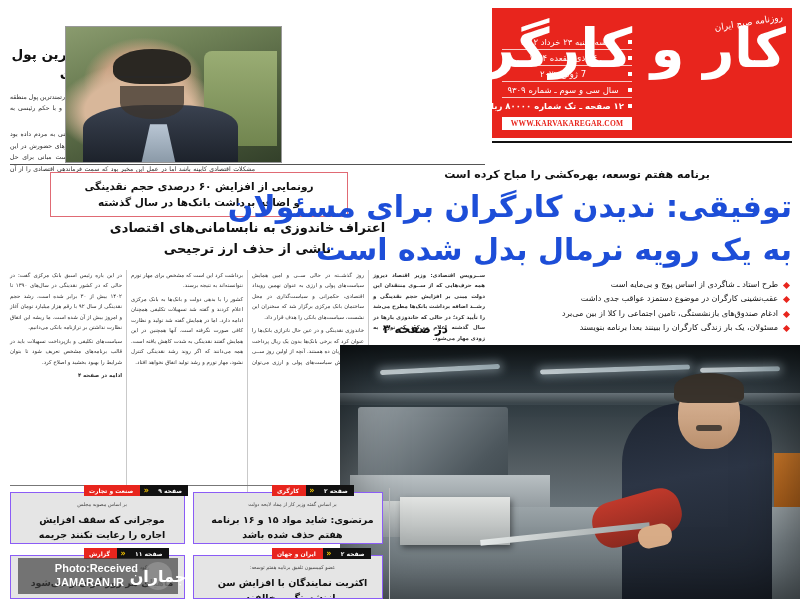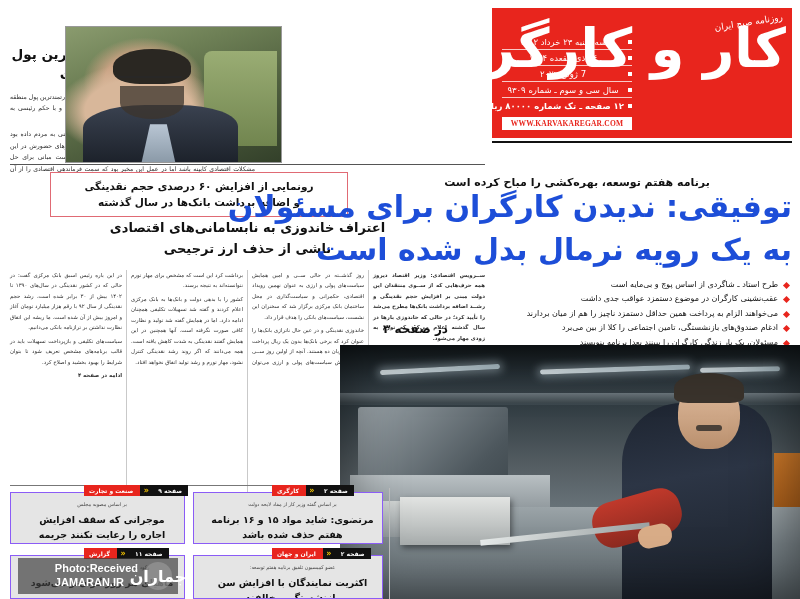--- a/index.html
+++ b/index.html
@@ -116,21 +116,21 @@
     column-count:4;column-gap:9px;column-rule:1px solid #c9c9c9;
     font-size:5.4px;line-height:1.95;text-align:justify;color:#2e2e2e;
     height:222px;
   }
   .lm-cols p{margin:0 0 3px 0;}
   .lm-lead{font-weight:bold;}
   .lm-rule{position:absolute;left:10px;top:485px;width:475px;height:1px;background:#777;}
 
   
   .over-line{
-    position:absolute;right:8px;top:176px;width:430px;
+    position:absolute;right:8px;top:168px;width:430px;
     text-align:center;font-size:11px;color:#111;font-weight:600;
   }
   .mainhead{
     position:absolute;right:8px;top:186px;width:432px;text-align:center;
   }
   .mainhead .h1{
     font-size:30px;font-weight:bold;color:#1d4ed8;line-height:1.42;
     letter-spacing:-.3px;white-space:nowrap;
   }
   .bullets{
@@ -369,21 +369,20 @@
   <div class="over-line">برنامه هفتم توسعه، بهره‌کشی را مباح کرده است</div>
   <div class="mainhead">
     <div class="h1">توفیقی: ندیدن کارگران برای مسئولان</div>
     <div class="h1">به یک رویه نرمال بدل شده است</div>
   </div>
 
   <div class="bullets">
     <ul>
       <li>طرح استاد ـ شاگردی از اساس پوچ و بی‌مایه است</li>
       <li>عقب‌نشینی کارگران در موضوع دستمزد عواقب جدی داشت</li>
-      <li>می‌خواهند الزام به پرداخت همین حداقل دستمزد ناچیز را هم از میان بردارند</li>
       <li>ادغام صندوق‌های بازنشستگی، تامین اجتماعی را کلا از بین می‌برد</li>
       <li>مسئولان، یک بار زندگی کارگران را ببینند بعدا برنامه بنویسند</li>
     </ul>
   </div>
   <div class="page-ref">در صفحه ۳</div>
 
   <div class="bigphoto">
     <div class="bp-bg"></div>
     <div class="bp-ceil"></div>
     <div class="bp-light l1"></div>

